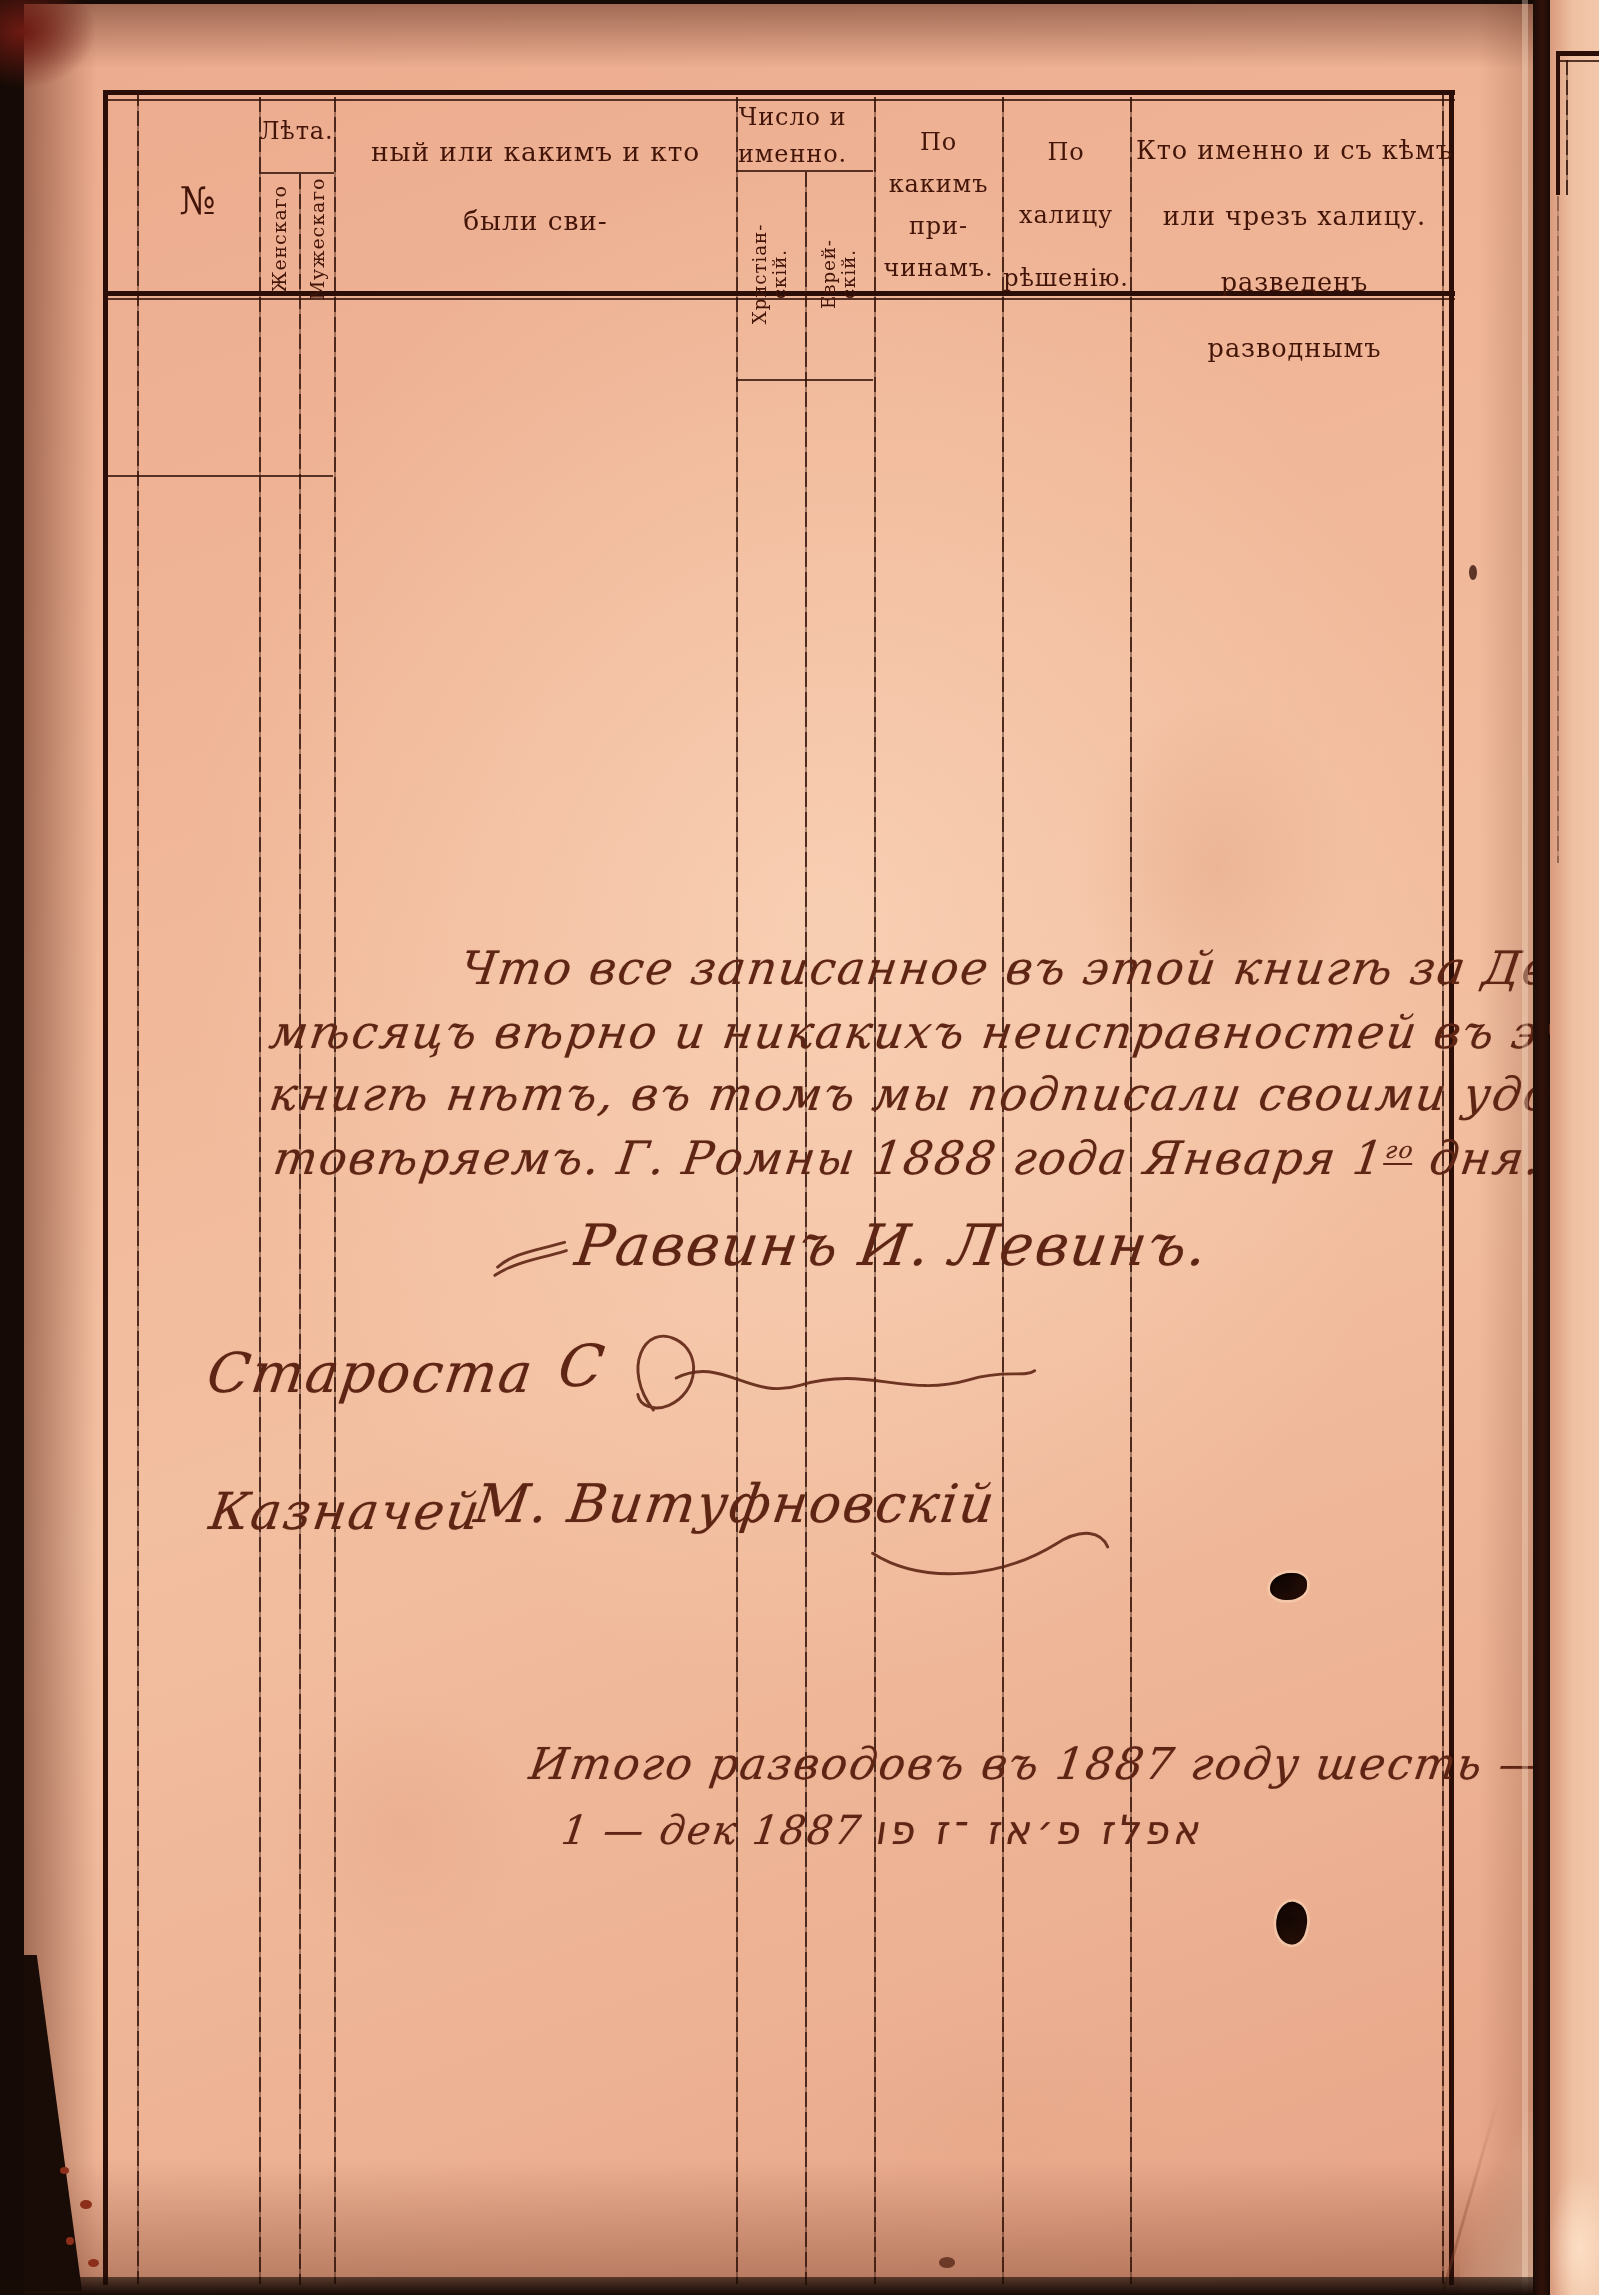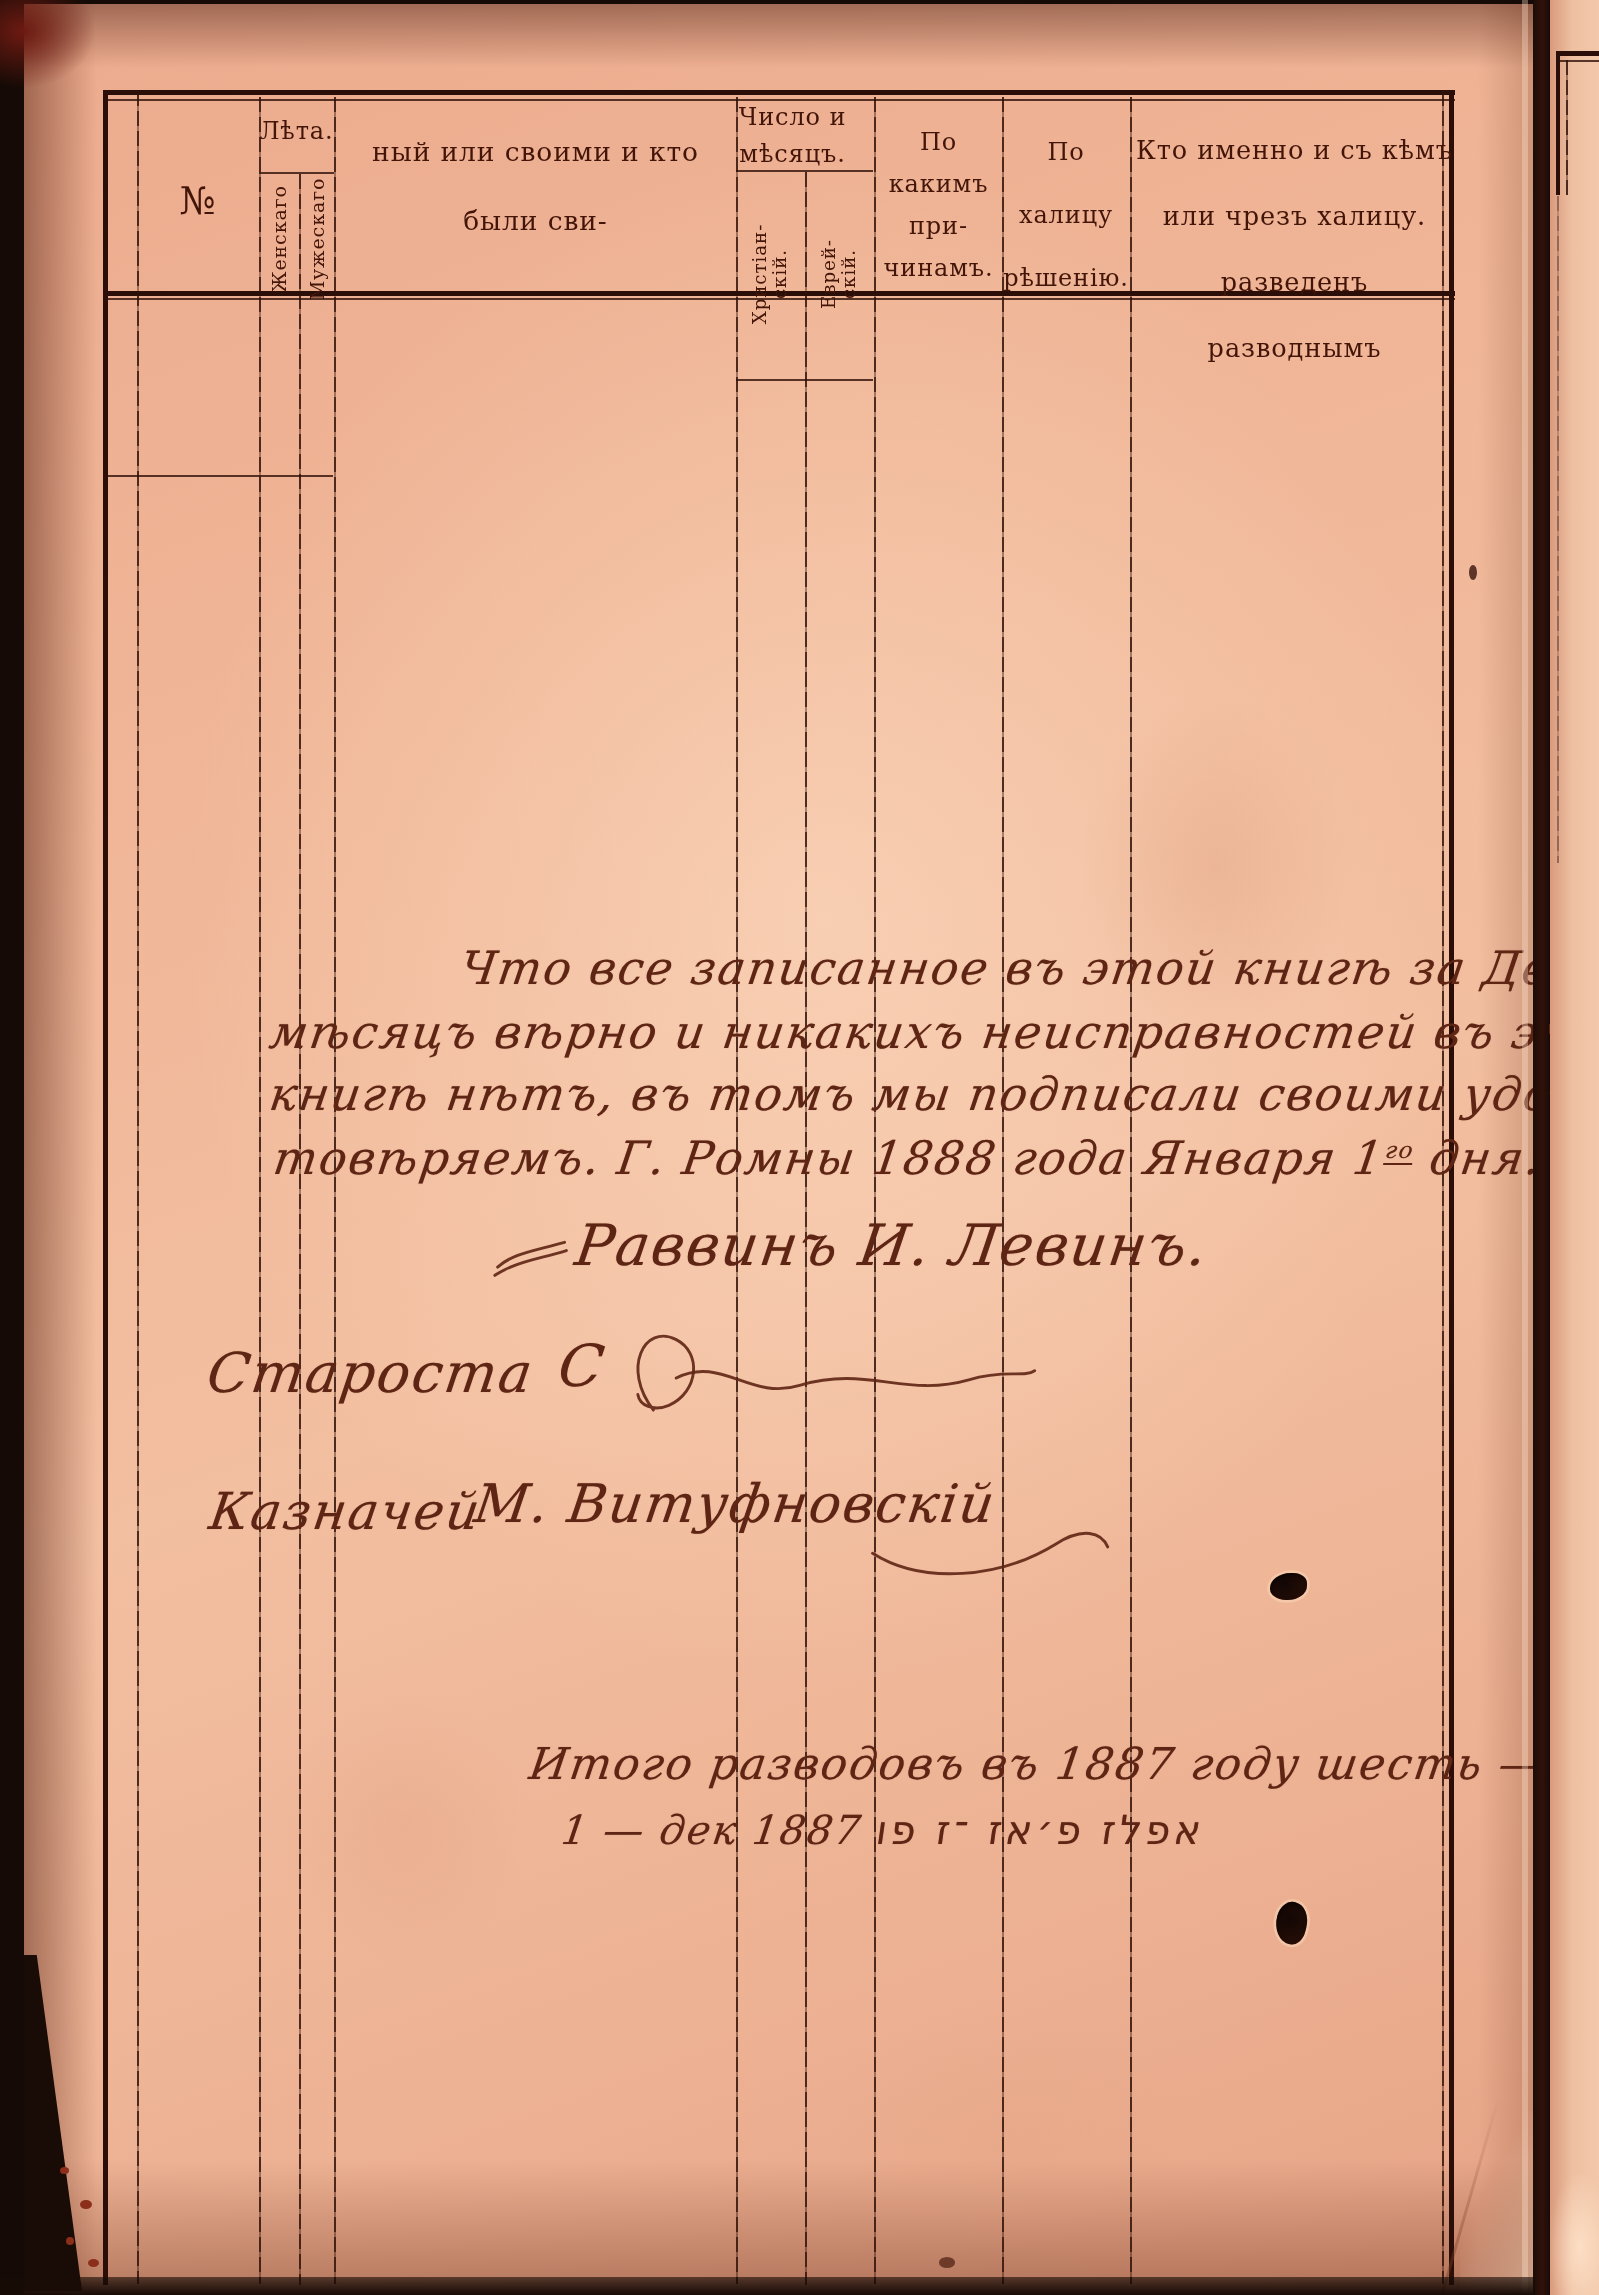--- a/index.html
+++ b/index.html
@@ -115,26 +115,26 @@
   <span>Лѣта.</span>
 </div>
 <div class="print rot" style="left:210px;top:228px;width:137px;font-size:19px;">
   <span>Женскаго</span>
 </div>
 <div class="print rot" style="left:248px;top:228px;width:137px;font-size:19px;">
   <span>Мужескаго</span>
 </div>
 
 <div class="print" style="left:334px;top:117px;width:403px;font-size:26.5px;line-height:69px;">
-  <span class="ln">ный или своими и кто были сви-</span>
+  <span class="ln">ный или какимъ и кто были сви-</span>
 </div>
 
 <div class="print" style="left:736px;top:99px;width:113px;font-size:24px;line-height:37px;">
   <span class="ln">Число и</span>
-  <span class="ln">мѣсяцъ.</span>
+  <span class="ln">именно.</span>
 </div>
 <div class="print rot" style="left:674px;top:254px;width:192px;height:40px;font-size:18.3px;line-height:20px;">
   <span class="ln">Христіан-</span>
   <span class="ln">скій.</span>
 </div>
 <div class="print rot" style="left:743px;top:254px;width:192px;height:40px;font-size:18.3px;line-height:20px;">
   <span class="ln">Еврей-</span>
   <span class="ln">скій.</span>
 </div>
 

